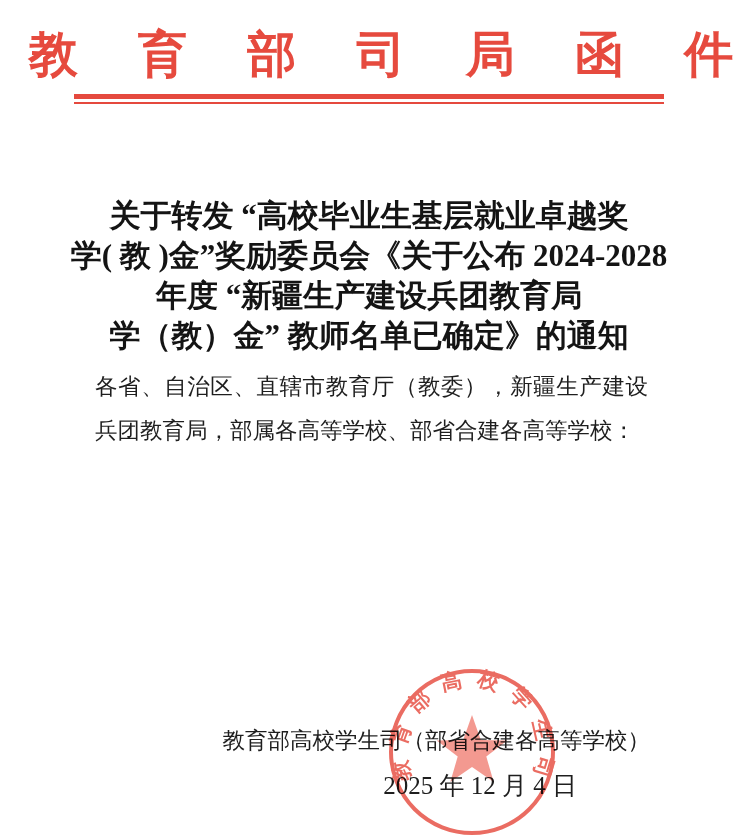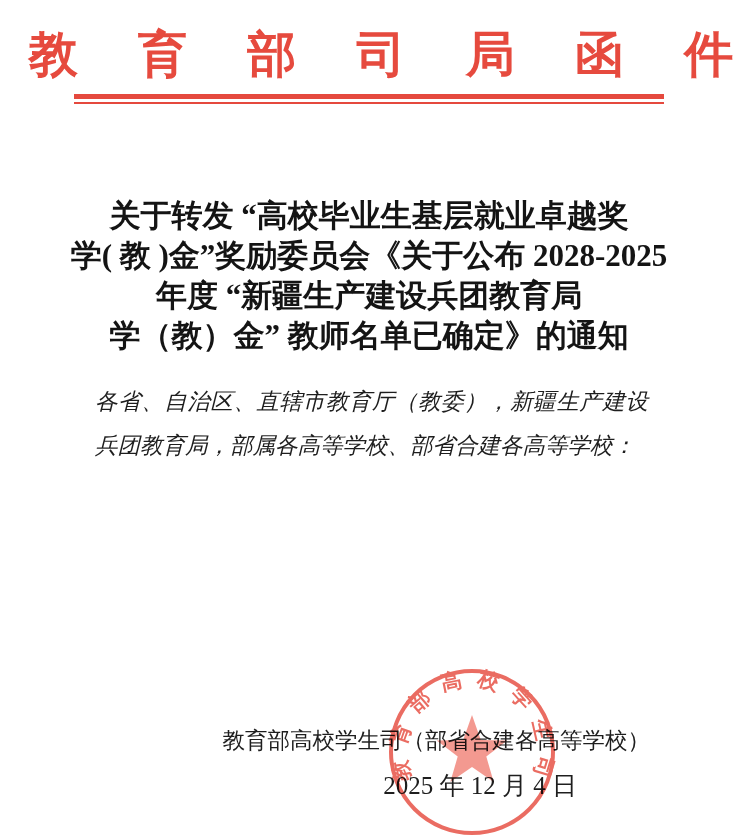--- a/index.html
+++ b/index.html
@@ -49,28 +49,27 @@
     font-size: 31px;
     font-weight: bold;
     line-height: 40px;
     color: #141414;
   }
   .doc-title-line { white-space: nowrap; }
 
   
   .body-text {
     position: absolute;
-    top: 380px;
+    top: 365px;
     left: 95px;
     width: 553px;
     font-size: 22.5px;
     line-height: 43.5px;
     text-align: justify;
     color: #1e1e1e;
-    font-style: italic;
   }
   .body-text p { margin: 0; }
   .body-text .main-paragraph { text-indent: 2em; }
 
   
   .signature-line {
     position: absolute;
     top: 725px;
     right: 88px;
     font-size: 22.5px;
@@ -116,21 +115,21 @@
   <div class="letterhead">教 育 部 司 局 函 件</div>
 
   <div class="rule">
     <div class="rule-thick"></div>
     <div class="rule-gap"></div>
     <div class="rule-thin"></div>
   </div>
 
   <div class="doc-title">
     <div class="doc-title-line">关于转发 “高校毕业生基层就业卓越奖</div>
-    <div class="doc-title-line">学( 教 )金”奖励委员会《关于公布 2028-2025</div>
+    <div class="doc-title-line">学( 教 )金”奖励委员会《关于公布 2024-2028</div>
     <div class="doc-title-line">年度 “新疆生产建设兵团教育局</div>
     <div class="doc-title-line">学（教）金” 教师名单已确定》的通知</div>
   </div>
 
   <div class="body-text">
     <p class="salutation">各省、自治区、直辖市教育厅（教委），新疆生产建设兵团教育局，部属各高等学校、部省合建各高等学校：</p>
   </div>
 
   <div class="signature-line">教育部高校学生司（部省合建各高等学校）</div>
   <div class="date-line">2025 年 12 月 4 日</div>

